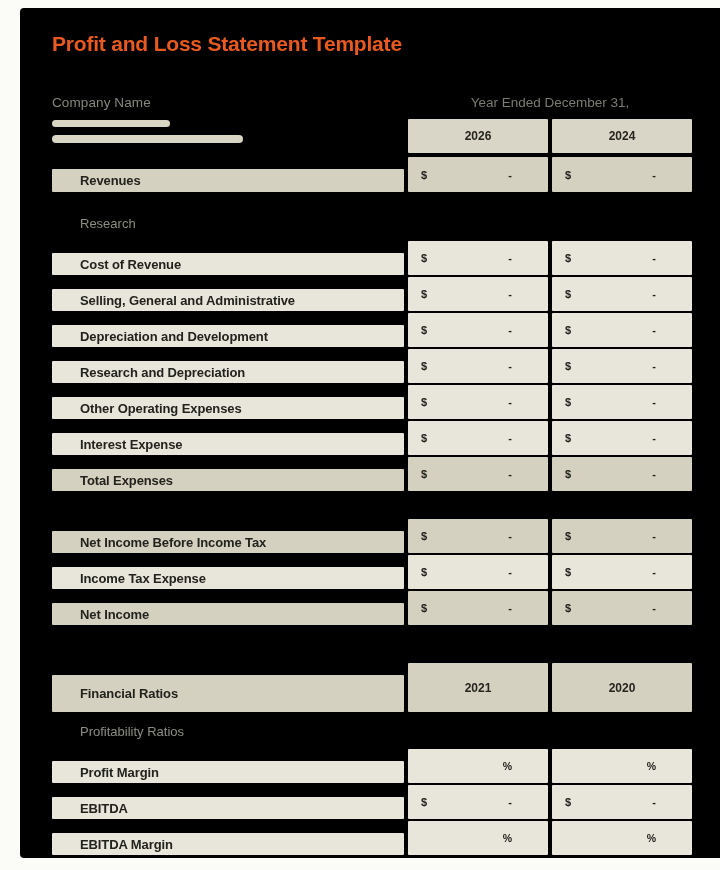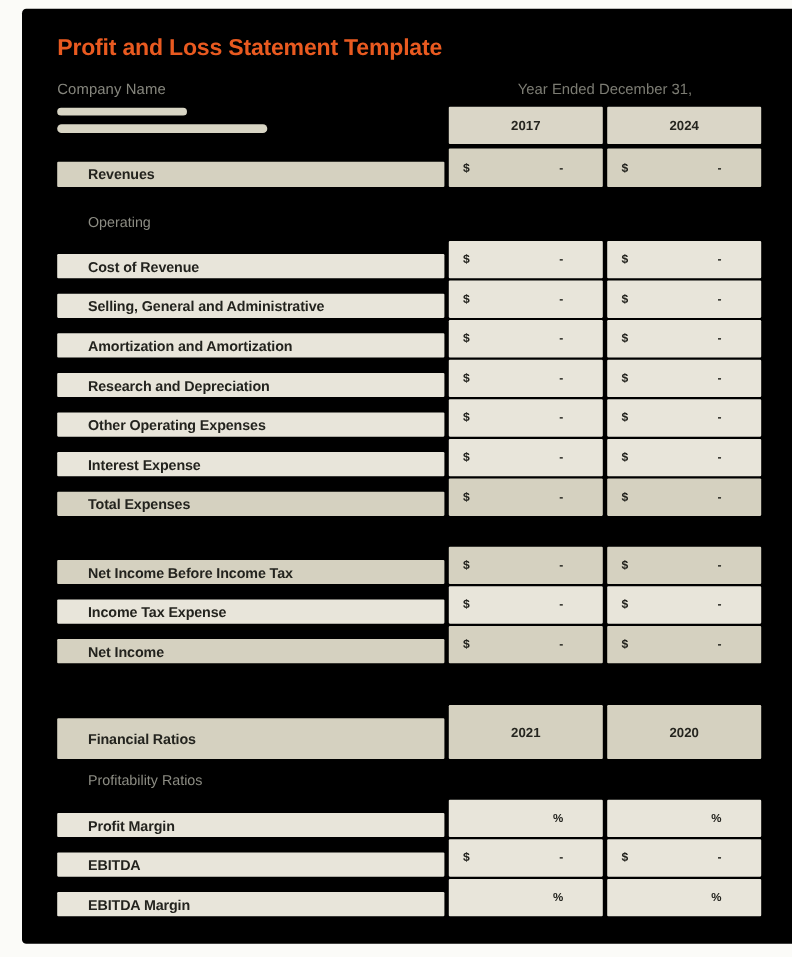--- a/index.html
+++ b/index.html
@@ -26,21 +26,21 @@
     color: #e95a20;
   }
 
   
   .grid {
     display: grid;
     grid-template-columns: 352px 140px 140px;
     column-gap: 4px;
   }
 
-  .header-line { margin-top: 17px; align-items: center; }
+  .header-line { margin-top: 39px; align-items: center; }
   .muted-label {
     font-size: 13.5px;
     font-weight: 400;
     color: #86867d;
     letter-spacing: 0.1px;
   }
   .year-ended {
     grid-column: 2 / span 2;
     text-align: center;
     font-size: 13.5px;
@@ -118,37 +118,37 @@
     <div class="grid header-line">
       <div class="muted-label">Company Name</div>
       <div class="year-ended">Year Ended December 31,</div>
     </div>
 
     <div class="grid entry-line">
       <div class="bars-cell">
         <div class="placeholder-bar bar-1"></div>
         <div class="placeholder-bar bar-2"></div>
       </div>
-      <div class="cell cell-year bg-yearhead">2017</div>
+      <div class="cell cell-year bg-yearhead">2026</div>
       <div class="cell cell-year bg-yearhead">2024</div>
     </div>
 
     <div class="grid row row-revenues">
       <div class="cell cell-label bg-dark">Revenues</div>
       <div class="cell cell-money bg-dark">
         <span>$</span>
         <span class="dash">-</span>
       </div>
       <div class="cell cell-money bg-dark">
         <span>$</span>
         <span class="dash">-</span>
       </div>
     </div>
 
-    <div class="section-label">Operating</div>
+    <div class="section-label">Research</div>
 
     <div class="rows-block">
 
       <div class="grid row">
         <div class="cell cell-label bg-light">Cost of Revenue</div>
         <div class="cell cell-money bg-light">
           <span>$</span>
           <span class="dash">-</span>
         </div>
         <div class="cell cell-money bg-light">
@@ -163,21 +163,21 @@
           <span>$</span>
           <span class="dash">-</span>
         </div>
         <div class="cell cell-money bg-light">
           <span>$</span>
           <span class="dash">-</span>
         </div>
       </div>
 
       <div class="grid row">
-        <div class="cell cell-label bg-light">Amortization and Amortization</div>
+        <div class="cell cell-label bg-light">Depreciation and Development</div>
         <div class="cell cell-money bg-light">
           <span>$</span>
           <span class="dash">-</span>
         </div>
         <div class="cell cell-money bg-light">
           <span>$</span>
           <span class="dash">-</span>
         </div>
       </div>
 

